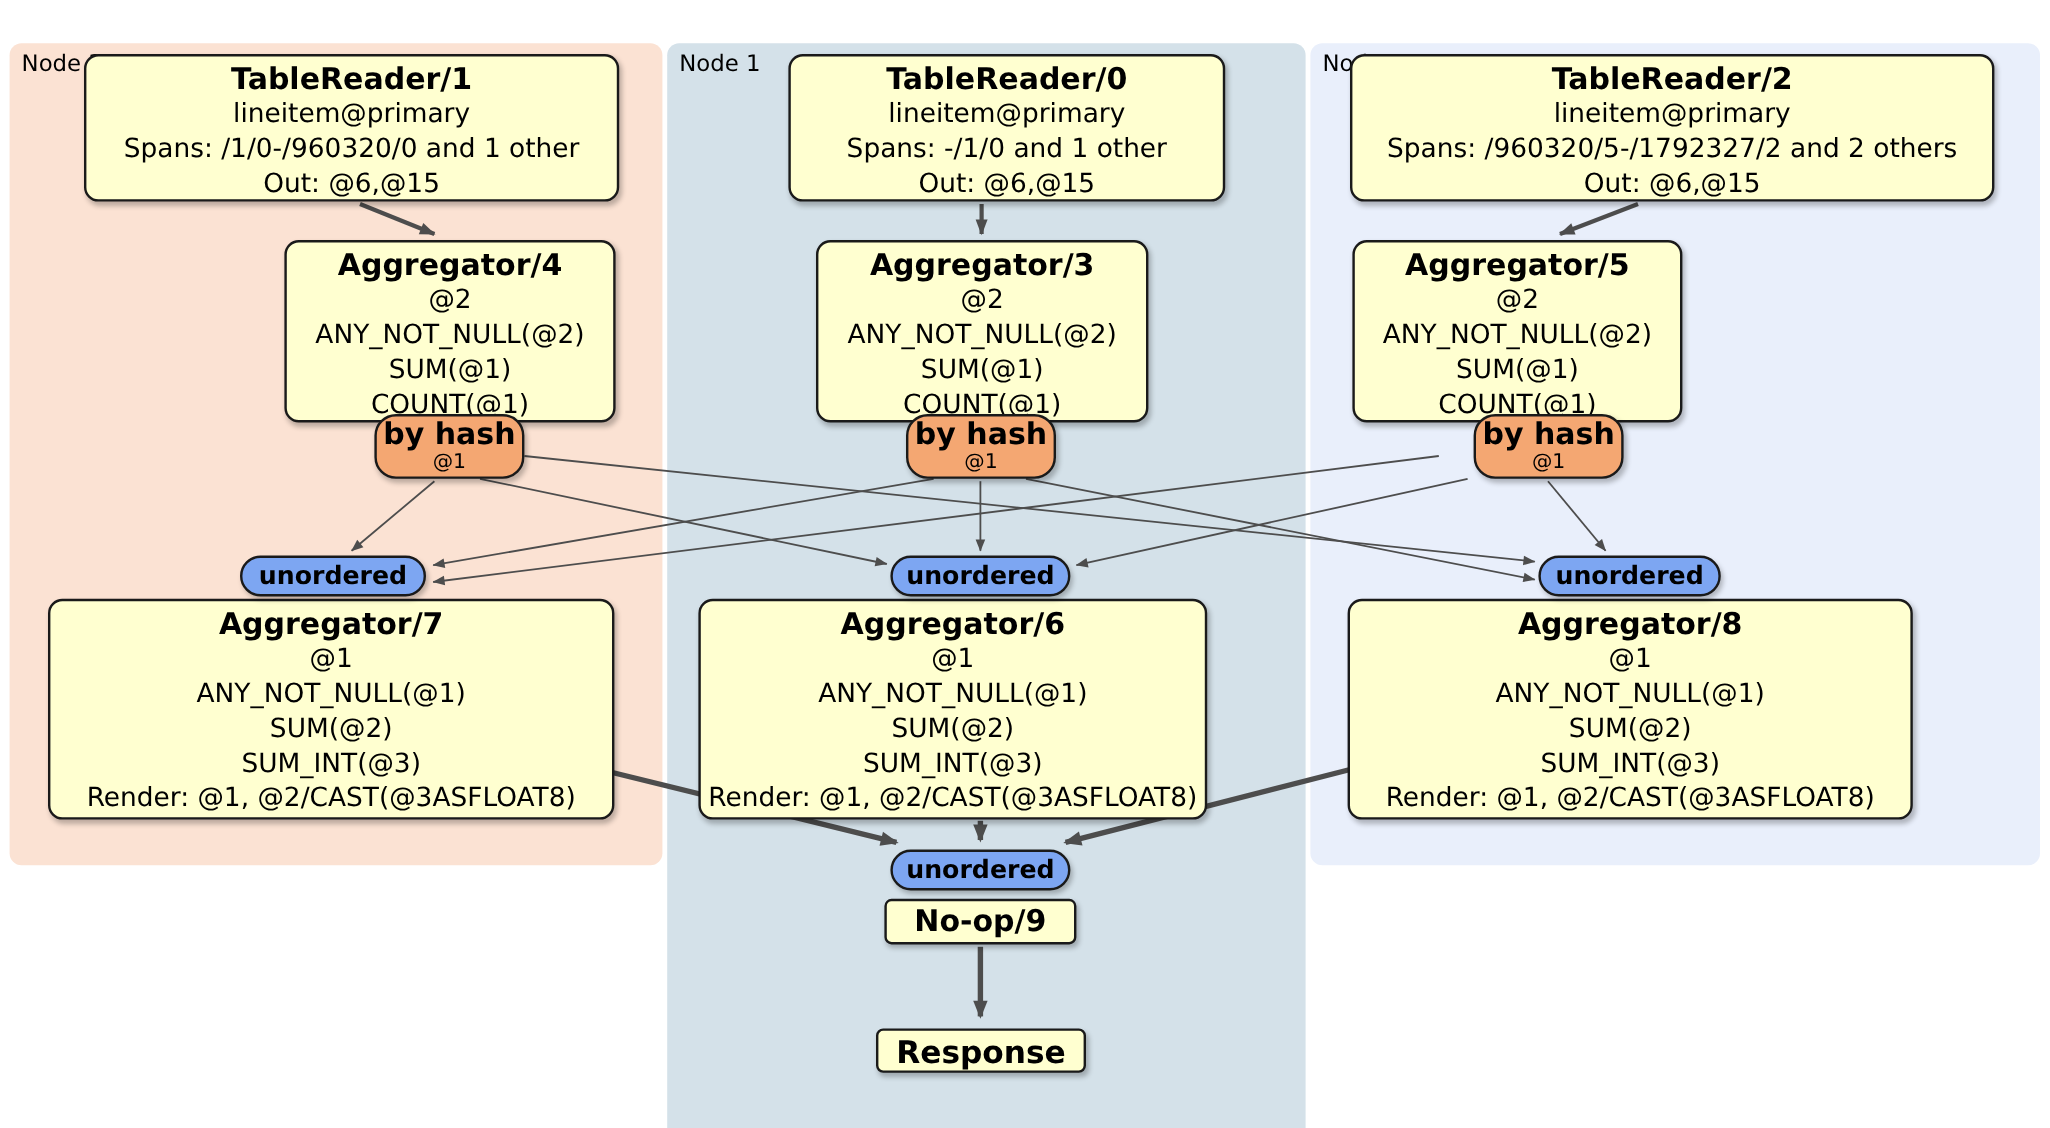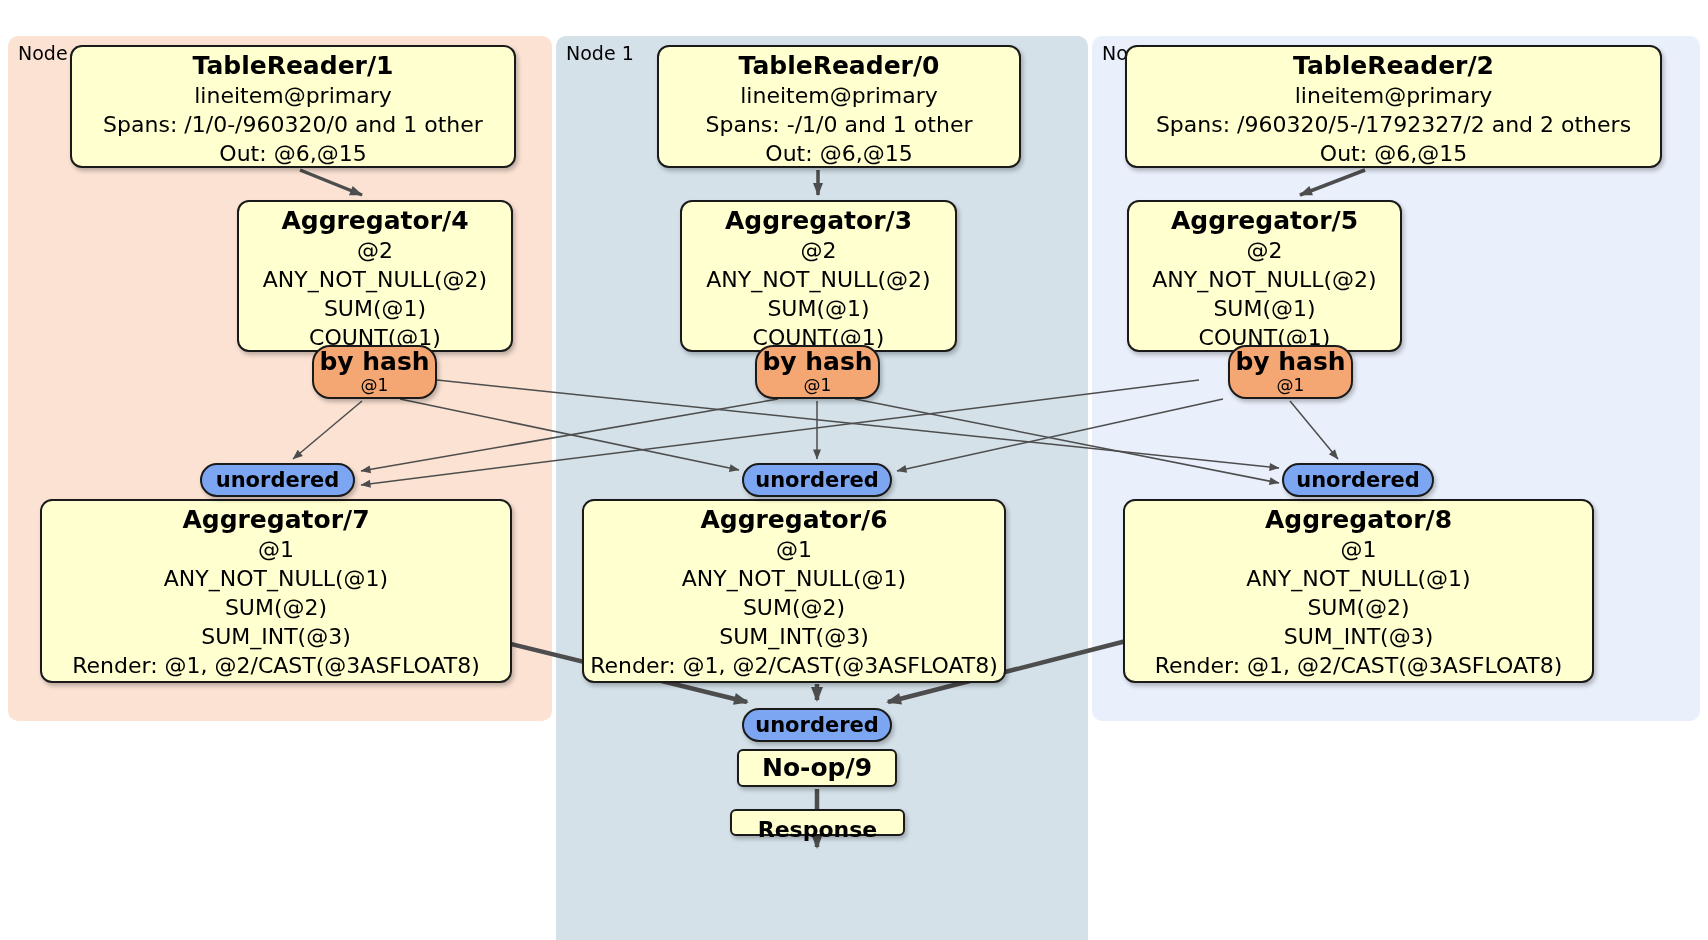--- a/index.html
+++ b/index.html
@@ -174,15 +174,15 @@
     <div class="box-title">Aggregator/8</div>
     <div class="box-line">@1</div>
     <div class="box-line">ANY_NOT_NULL(@1)</div>
     <div class="box-line">SUM(@2)</div>
     <div class="box-line">SUM_INT(@3)</div>
     <div class="box-line">Render: @1, @2/CAST(@3ASFLOAT8)</div>
   </div>
 
   <div class="sync" style="left:742px;top:708px;width:150px;height:34px;">unordered</div>
   <div class="minibox" style="left:737px;top:749px;width:160px;height:38px;font-size:25px;line-height:34px;">No-op/9</div>
-  <div class="minibox" style="left:730px;top:809px;width:175px;height:27px;font-size:22px;line-height:38px;">Response</div>
+  <div class="minibox" style="left:730px;top:857px;width:175px;height:37px;font-size:26px;line-height:38px;">Response</div>
 
 </div>
 
 </body></html>

